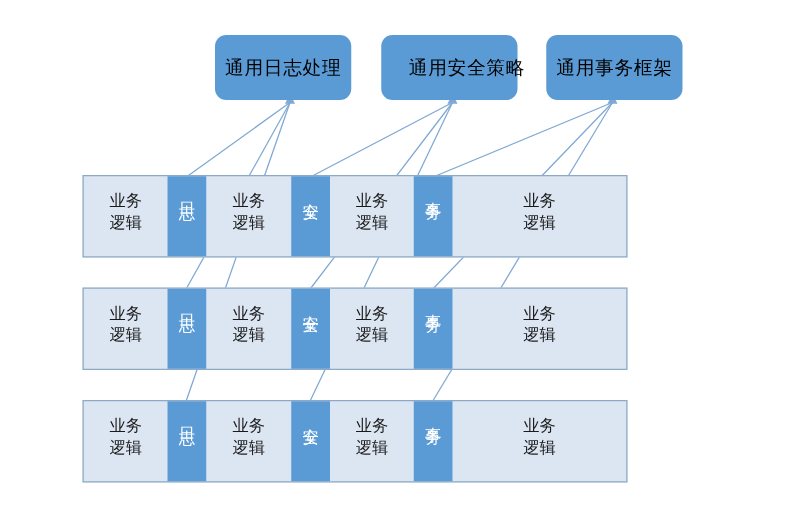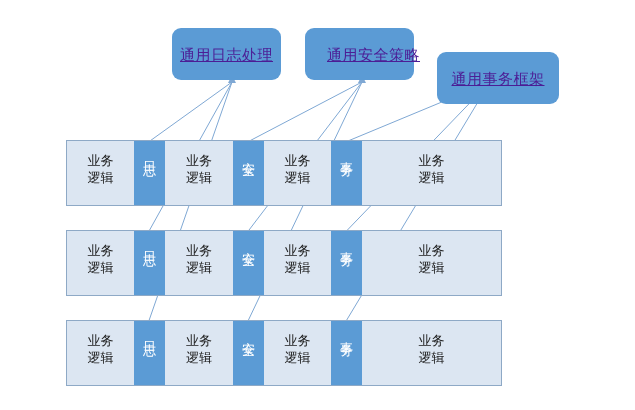--- a/index.html
+++ b/index.html
@@ -28,29 +28,28 @@
     height: 410px;
     pointer-events: none;
   }
 
   
   .aspect-box {
     position: absolute;
     box-sizing: border-box;
     background: #5B9BD5;
     border-radius: 9px;
-    color: #4c1d95;
+    color: #000000;
     font-size: 15px;
     line-height: 1;
     display: flex;
     align-items: center;
     justify-content: center;
     letter-spacing: 0.5px;
     white-space: nowrap;
-    text-decoration: underline;
   }
 
   
   .module-row {
     position: absolute;
     left: 66px;
     width: 436px;
     height: 66px;
     box-sizing: border-box;
     background: #DCE6F2;
@@ -128,21 +127,21 @@
       <line x1="490" y1="82" x2="345.5" y2="232" stroke="#7FA8D4" stroke-width="1"></line>
       <line x1="490" y1="82" x2="345.5" y2="322" stroke="#7FA8D4" stroke-width="1"></line>
       <path d="M 232 75 L 228 83 L 236 83 Z" fill="#7FA8D4"></path>
       <path d="M 362 75 L 358 83 L 366 83 Z" fill="#7FA8D4"></path>
       <path d="M 490 75 L 486 83 L 494 83 Z" fill="#7FA8D4"></path>
     </svg>
 
   <div id="boxes-layer">
       <div class="aspect-box" style="left: 172px; top: 28px; width: 109px; height: 52px;">通用日志处理</div>
       <div class="aspect-box" style="left: 305px; top: 28px; width: 109px; height: 52px; padding-left: 28px;">通用安全策略</div>
-      <div class="aspect-box" style="left: 437px; top: 28px; width: 122px; height: 52px; margin-top: 24px;">通用事务框架</div>
+      <div class="aspect-box" style="left: 437px; top: 28px; width: 109px; height: 52px;">通用事务框架</div>
     </div>
 
   <div id="rows-layer">
       <div class="module-row" style="top: 140px;">
         <div class="row-inner">
           <div class="biz-cell" style="left: 0px; width: 67px;">
             <span class="ln">业务</span>
             <span class="ln">逻辑</span>
           </div>
           <div class="biz-cell" style="left: 98px; width: 68px;">

